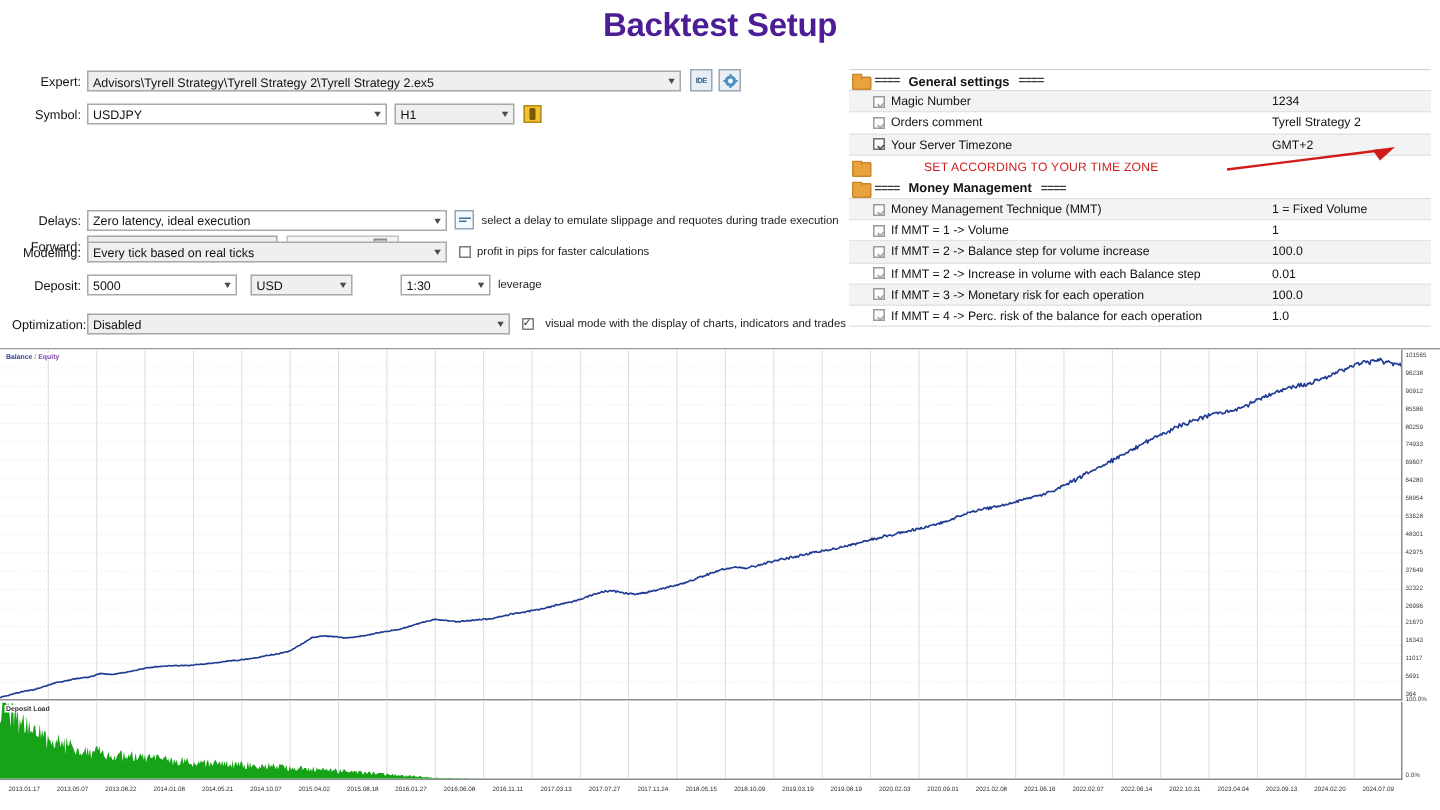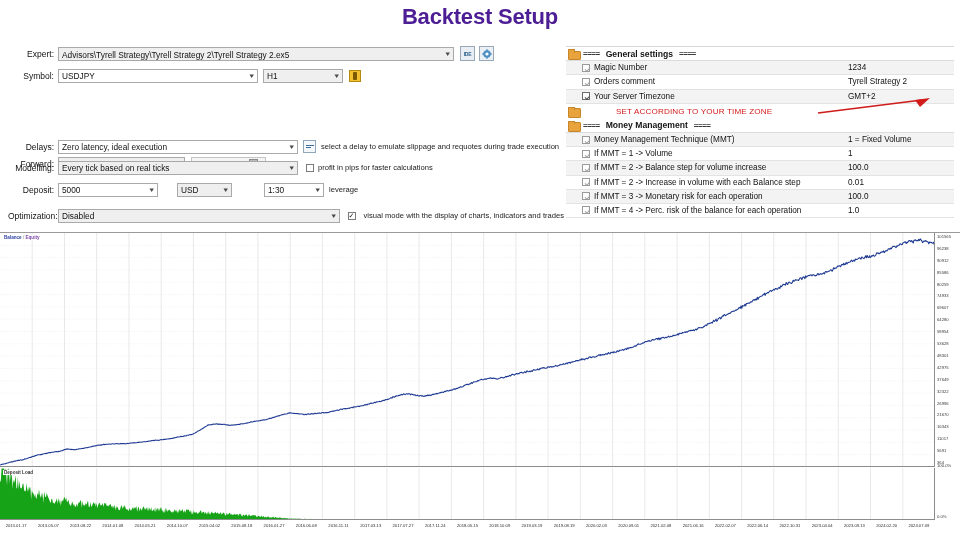--- a/index.html
+++ b/index.html
@@ -234,21 +234,21 @@
     <span class="cbx" style="margin-left:8px;"></span>
     <div class="hint" style="margin-left:4px;">profit in pips for faster calculations</div>
   </div>
 
   <div class="frow" style="top:136px;">
     <div class="flabel" style="width:50px;">Deposit:</div>
     <div class="fctl white" style="width:100px;">
       <span>5000</span>
       <span class="caret"></span>
     </div>
-    <div class="fctl gray" style="width:55px; margin-left:19px;">
+    <div class="fctl gray" style="width:68px; margin-left:9px;">
       <span>USD</span>
       <span class="caret"></span>
     </div>
     <div class="fctl white" style="width:60px; margin-left:32px;">
       <span>1:30</span>
       <span class="caret"></span>
     </div>
     <div class="hint" style="margin-left:5px;">leverage</div>
   </div>
 

